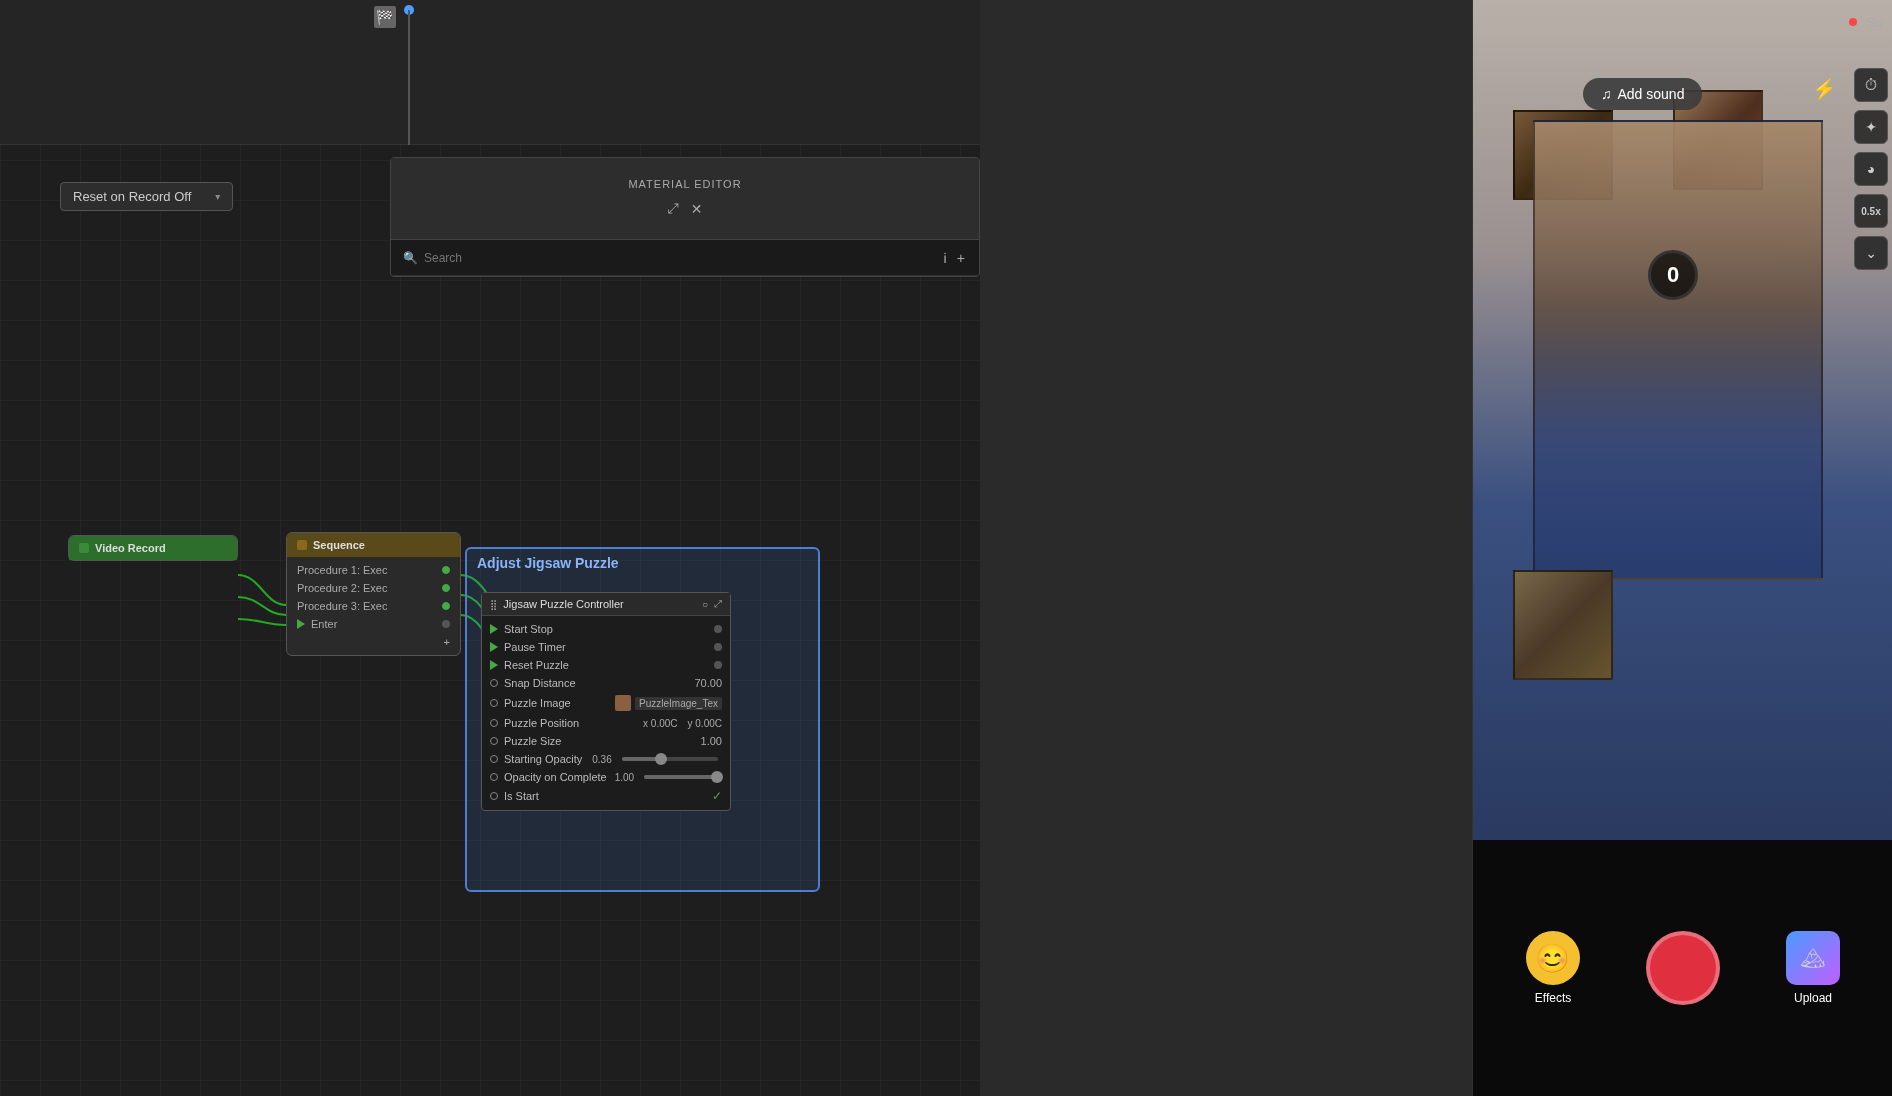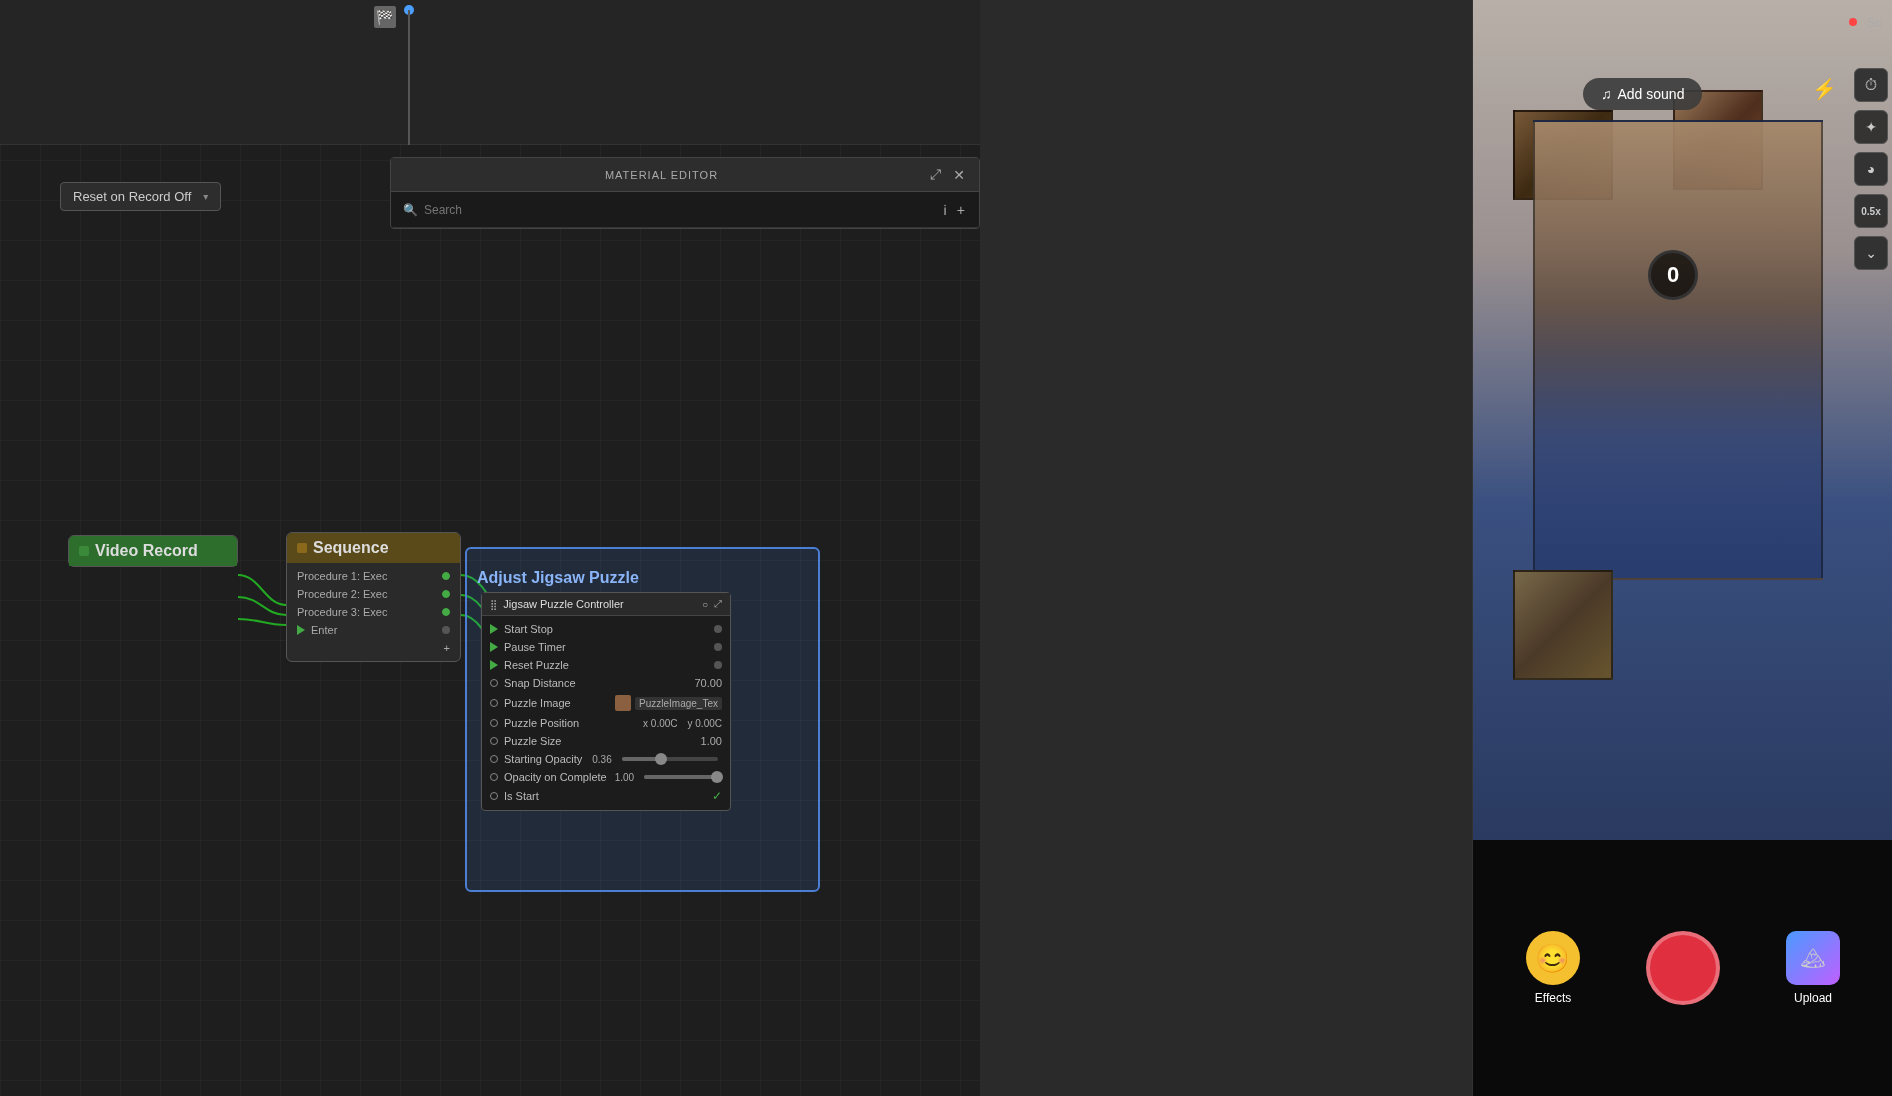--- a/index.html
+++ b/index.html
@@ -66,24 +66,25 @@
       position: absolute;
       top: 157px; left: 390px;
       width: 590px;
       background: #1a1a1a;
       border: 1px solid #444;
       border-radius: 4px;
     }
     .material-editor-header {
       display: flex;
       align-items: center;
-      padding: 6px 12px;
+      padding: 20px 12px;
       background: #2d2d2d;
       border-bottom: 1px solid #444;
       gap: 8px;
+      flex-direction: column;
     }
     .material-editor-title {
       color: #aaa;
       font-size: 11px;
       letter-spacing: 1px;
       flex: 1;
       text-align: center;
     }
     .material-editor-actions {
       display: flex; gap: 8px;
@@ -111,21 +112,21 @@
       flex: 1;
       outline: none;
     }
 
     
     .record-dropdown {
       position: absolute;
       top: 182px; left: 60px;
       display: flex;
       align-items: center;
-      gap: 12px;
+      gap: 24px;
       background: #2d2d2d;
       border: 1px solid #555;
       border-radius: 4px;
       padding: 6px 12px;
       cursor: pointer;
     }
     .record-dropdown-label {
       color: #ccc;
       font-size: 13px;
     }
@@ -157,21 +158,21 @@
       gap: 6px;
       padding: 6px 10px;
       border-radius: 5px 5px 0 0;
     }
     .node-header-icon {
       width: 10px; height: 10px;
       background: #3a8a3a;
       border-radius: 2px;
     }
     .node-header-title {
-      font-size: 16px;
+      font-size: 11px;
       font-weight: 600;
       color: #ddd;
     }
     .node-body {
       padding: 4px 0;
     }
     .node-port-row {
       display: flex;
       align-items: center;
       padding: 3px 10px;
@@ -299,23 +300,23 @@
     .adjust-panel {
       position: absolute;
       left: 465px; top: 402px;
       width: 355px;
       height: 345px;
       background: rgba(60,120,220,0.15);
       border: 2px solid #4a7fd4;
       border-radius: 6px;
     }
     .adjust-panel-title {
-      padding: 20px 10px;
+      padding: 6px 10px;
       color: #89b4f8;
-      font-size: 16px;
+      font-size: 14px;
       font-weight: 600;
     }
 
     
     .wires-svg {
       position: absolute;
       top: 0; left: 0;
       width: 980px;
       height: 1096px;
       pointer-events: none;

